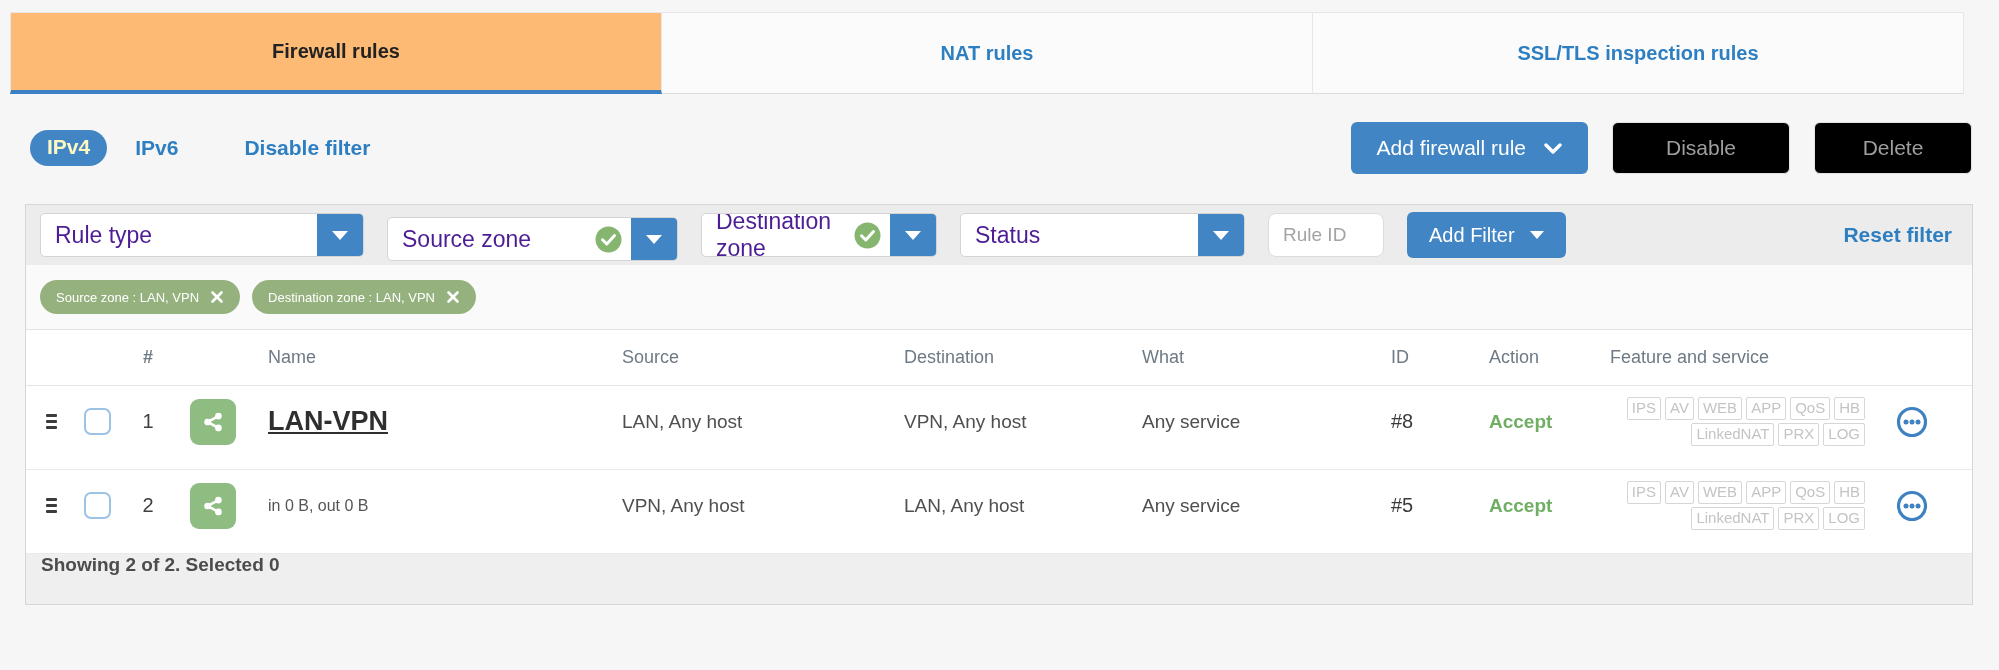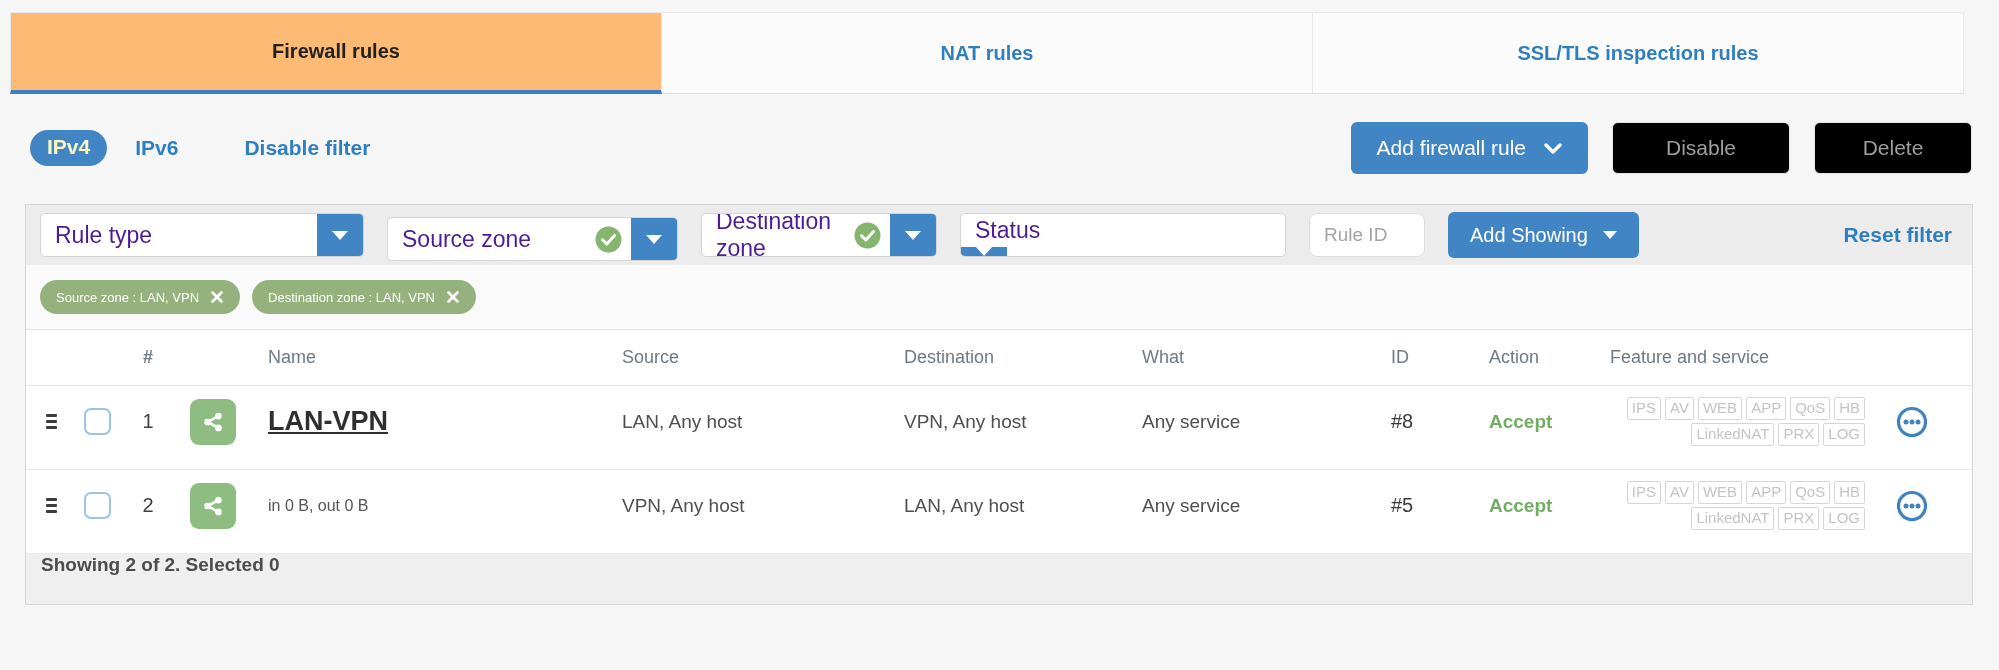--- a/index.html
+++ b/index.html
@@ -52,21 +52,21 @@
   
   .filter-row { height:60px; background:#ececec; display:flex; align-items:center; padding:0 14px; gap:23px; }
   .dd { display:flex; height:44px; border:1px solid #d4d4d4; border-radius:5px; overflow:hidden; background:#fff; cursor:pointer; }
   .dd-label { flex:1; display:flex; align-items:center; padding:0 14px; font-size:23px; color:#4c1d95; }
   .dd-check { display:flex; align-items:center; margin-right:9px; }
   .dd-btn { width:46px; background:#4285c4; display:flex; align-items:center; justify-content:center; cursor:pointer; }
   .tri-down { width:0; height:0; border-left:8px solid transparent; border-right:8px solid transparent; border-top:9px solid #fff; }
   .dd-rule-type { width:324px; }
   .dd-source-zone { width:291px;margin-top:8px; }
   .dd-dest-zone { width:236px; }
-  .dd-status { width:326px;flex-direction:column; }
+  .dd-status { width:285px; }
   .rule-id {
     width:116px; height:44px; border:1px solid #dcdcdc; border-radius:8px; background:#fff;
     font-size:19px; font-family:inherit; color:#6a6a6a; padding:0 14px; outline:none;
   }
   .rule-id::placeholder { color:#a3a3a3; }
   .add-filter {
     height:46px; background:#4285c4; color:#fff; border:none; border-radius:6px;
     padding:0 22px; font-size:20px; font-family:inherit;
     display:flex; align-items:center; gap:15px; cursor:pointer;
   }
@@ -191,21 +191,21 @@
     <div class="dd dd-status">
       <span class="dd-label">Status</span>
       <span class="dd-btn">
           <span class="tri-down"></span>
         </span>
     </div>
 
     <input class="rule-id" placeholder="Rule ID" style="">
 
     <button class="add-filter">
-      <span>Add Showing</span>
+      <span>Add Filter</span>
       <span class="tri-down"></span>
     </button>
 
     <span class="link-bold reset-filter">Reset filter</span>
   </div>
 
   <div class="chips-row">
     <div class="chip">
       <span>Source zone : LAN, VPN</span>
       <svg width="14" height="14" viewBox="0 0 14 14">

